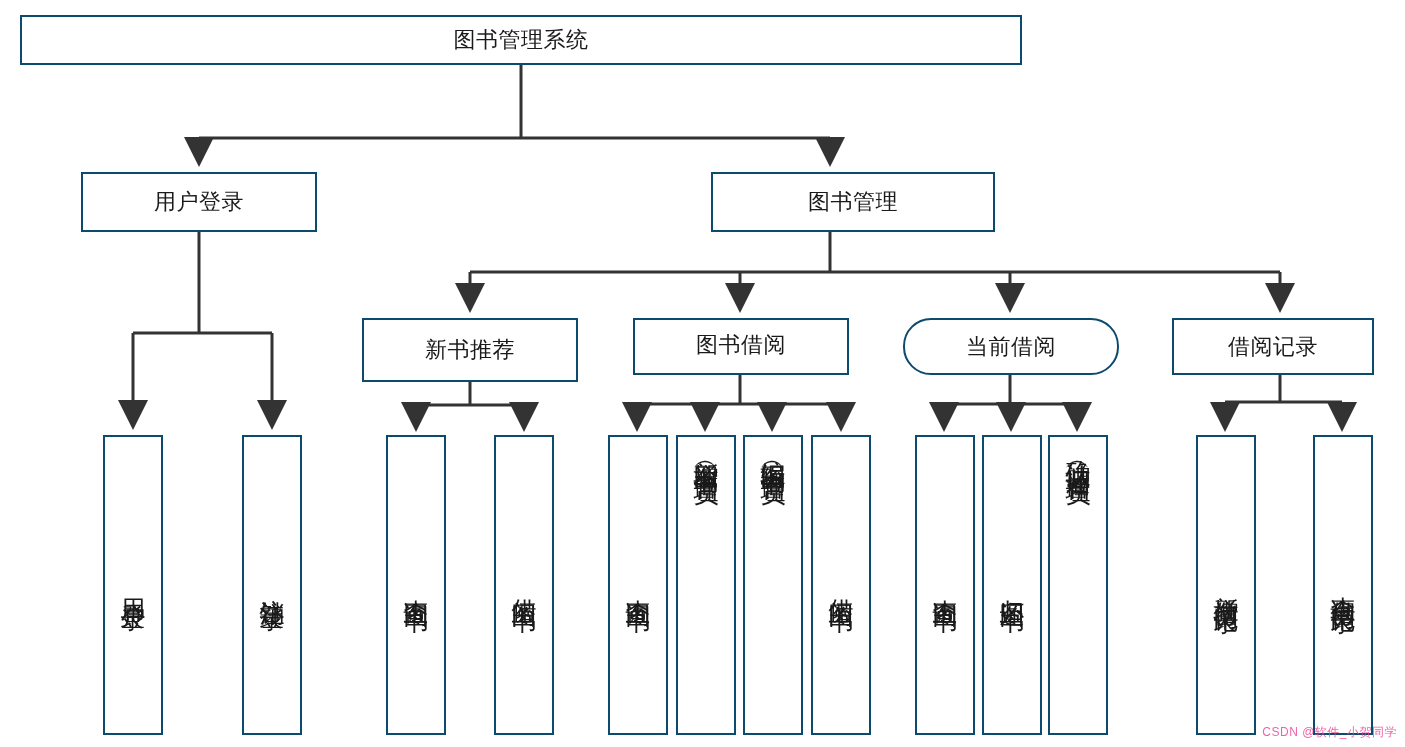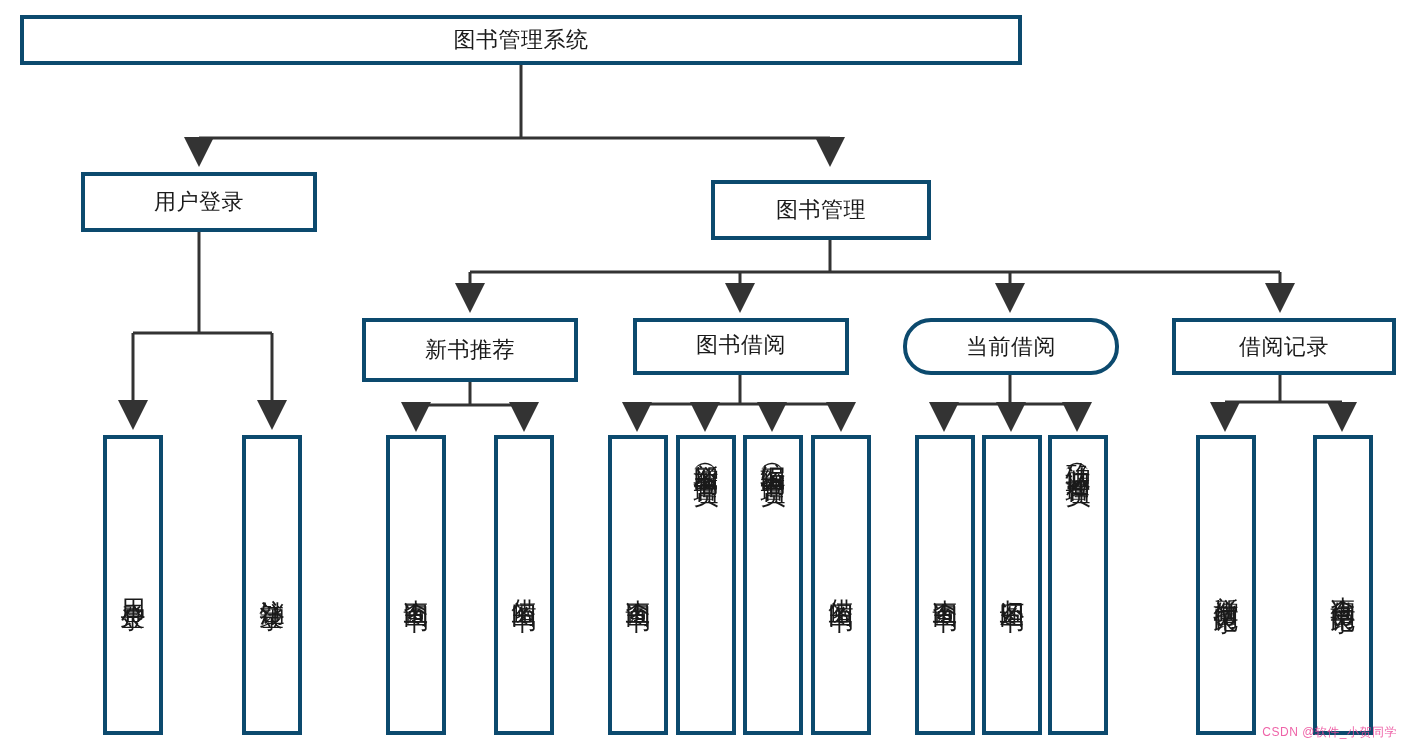--- a/index.html
+++ b/index.html
@@ -21,21 +21,21 @@
     position: absolute;
     left: 0;
     top: 0;
     width: 1405px;
     height: 747px;
   }
   .node {
     position: absolute;
     box-sizing: border-box;
     background: #ffffff;
-    border: 4px solid #0c4a6e;
+    border: 2px solid #0c4a6e;
     display: flex;
     align-items: center;
     justify-content: center;
     color: #1a1a1a;
     z-index: 3;
   }
   .node-label {
     display: block;
     text-align: center;
     line-height: 1.18;
@@ -130,34 +130,34 @@
     </g>
   </svg>
 
   <div class="node h-node" style="left:20px; top:15px; width:1002px; height:50px;">
     <span class="node-label">图书管理系统</span>
   </div>
 
   <div class="node h-node" style="left:81px; top:172px; width:236px; height:60px;">
     <span class="node-label">用户登录</span>
   </div>
-  <div class="node h-node" style="left:711px; top:180px; width:220px; height:60px;">
+  <div class="node h-node" style="left:711px; top:172px; width:284px; height:60px;">
     <span class="node-label">图书管理</span>
   </div>
 
   <div class="node h-node" style="left:362px; top:318px; width:216px; height:64px;">
     <span class="node-label">新书推荐</span>
   </div>
   <div class="node h-node" style="left:633px; top:318px; width:216px; height:57px;font-family:Liberation Mono, monospace;">
     <span class="node-label">图书借阅</span>
   </div>
   <div class="node h-node" style="left:903px; top:318px; width:216px; height:57px;border-radius:28px;">
     <span class="node-label">当前借阅</span>
   </div>
-  <div class="node h-node" style="left:1172px; top:318px; width:224px; height:57px;">
+  <div class="node h-node" style="left:1172px; top:318px; width:202px; height:57px;">
     <span class="node-label">借阅记录</span>
   </div>
 
   <div class="node v-node centered" style="left:103px; top:435px; width:60px; height:300px;">
     <span class="node-label">用户登录</span>
   </div>
   <div class="node v-node centered" style="left:242px; top:435px; width:60px; height:300px;">
     <span class="node-label">注销登录</span>
   </div>
 

